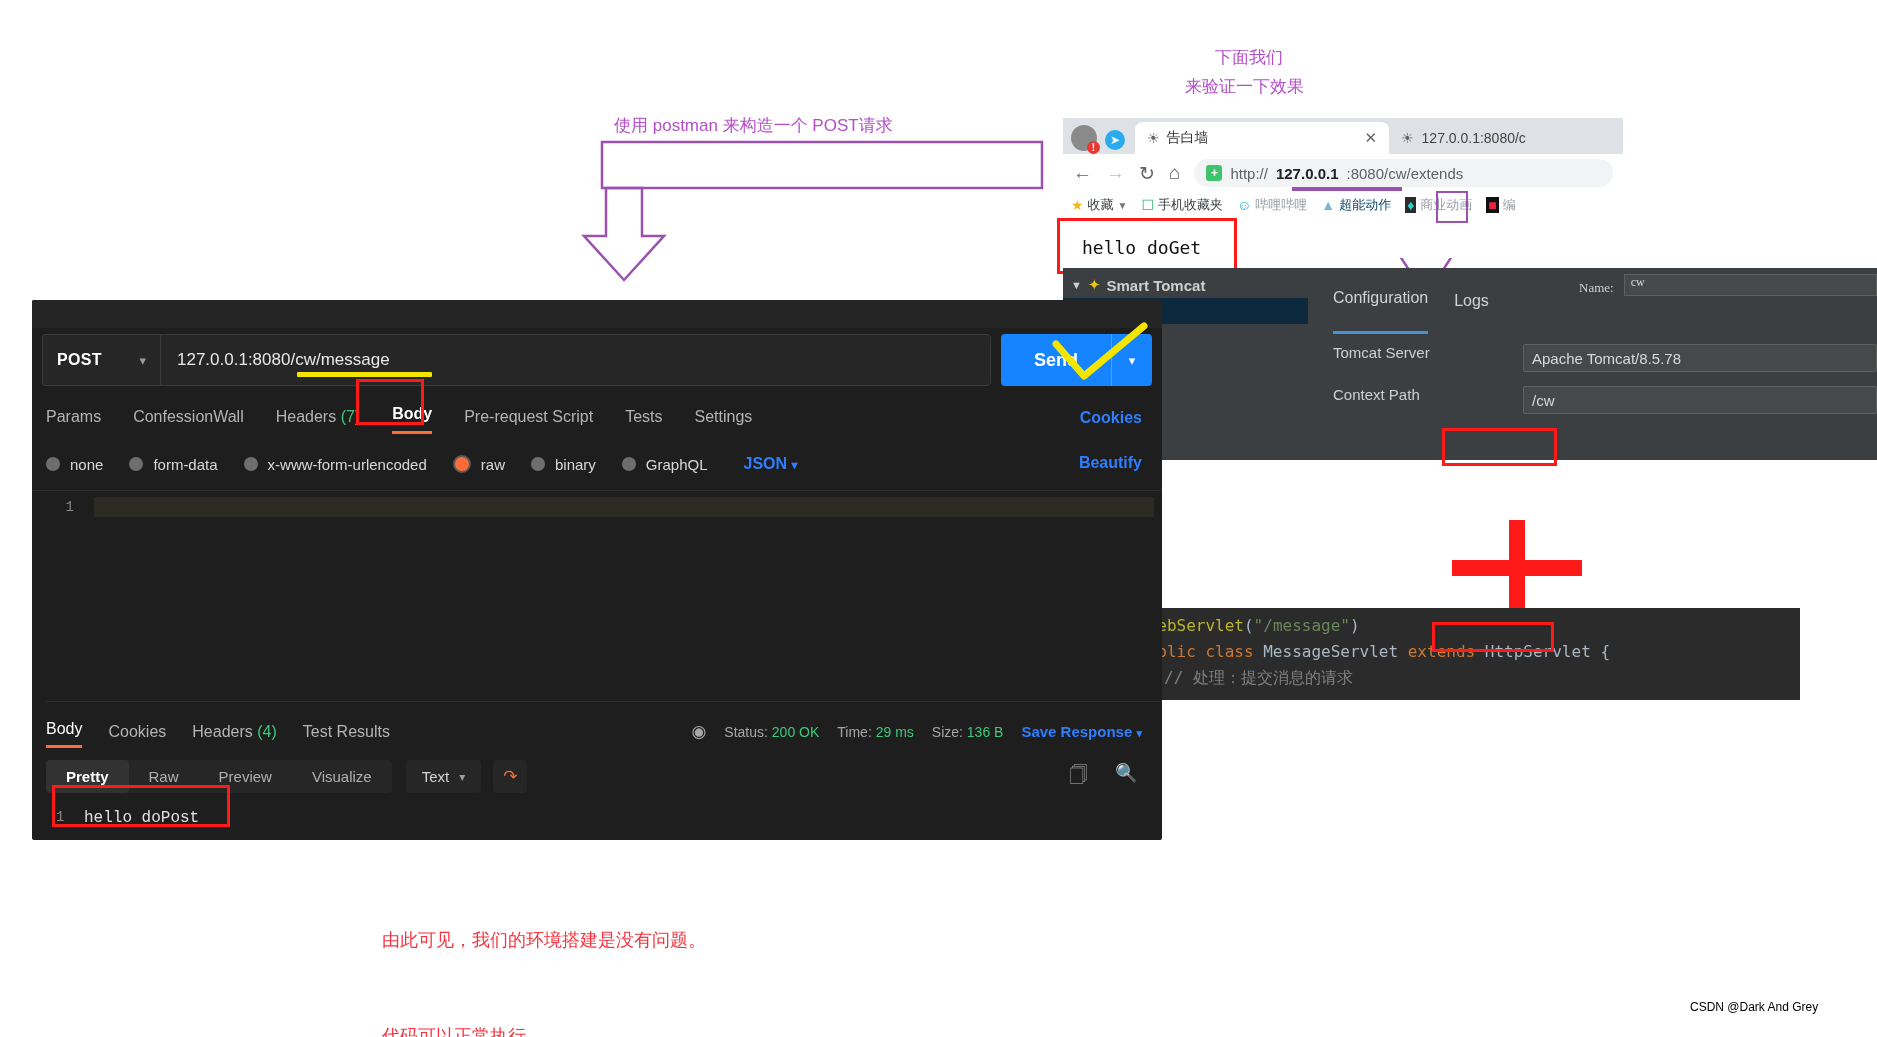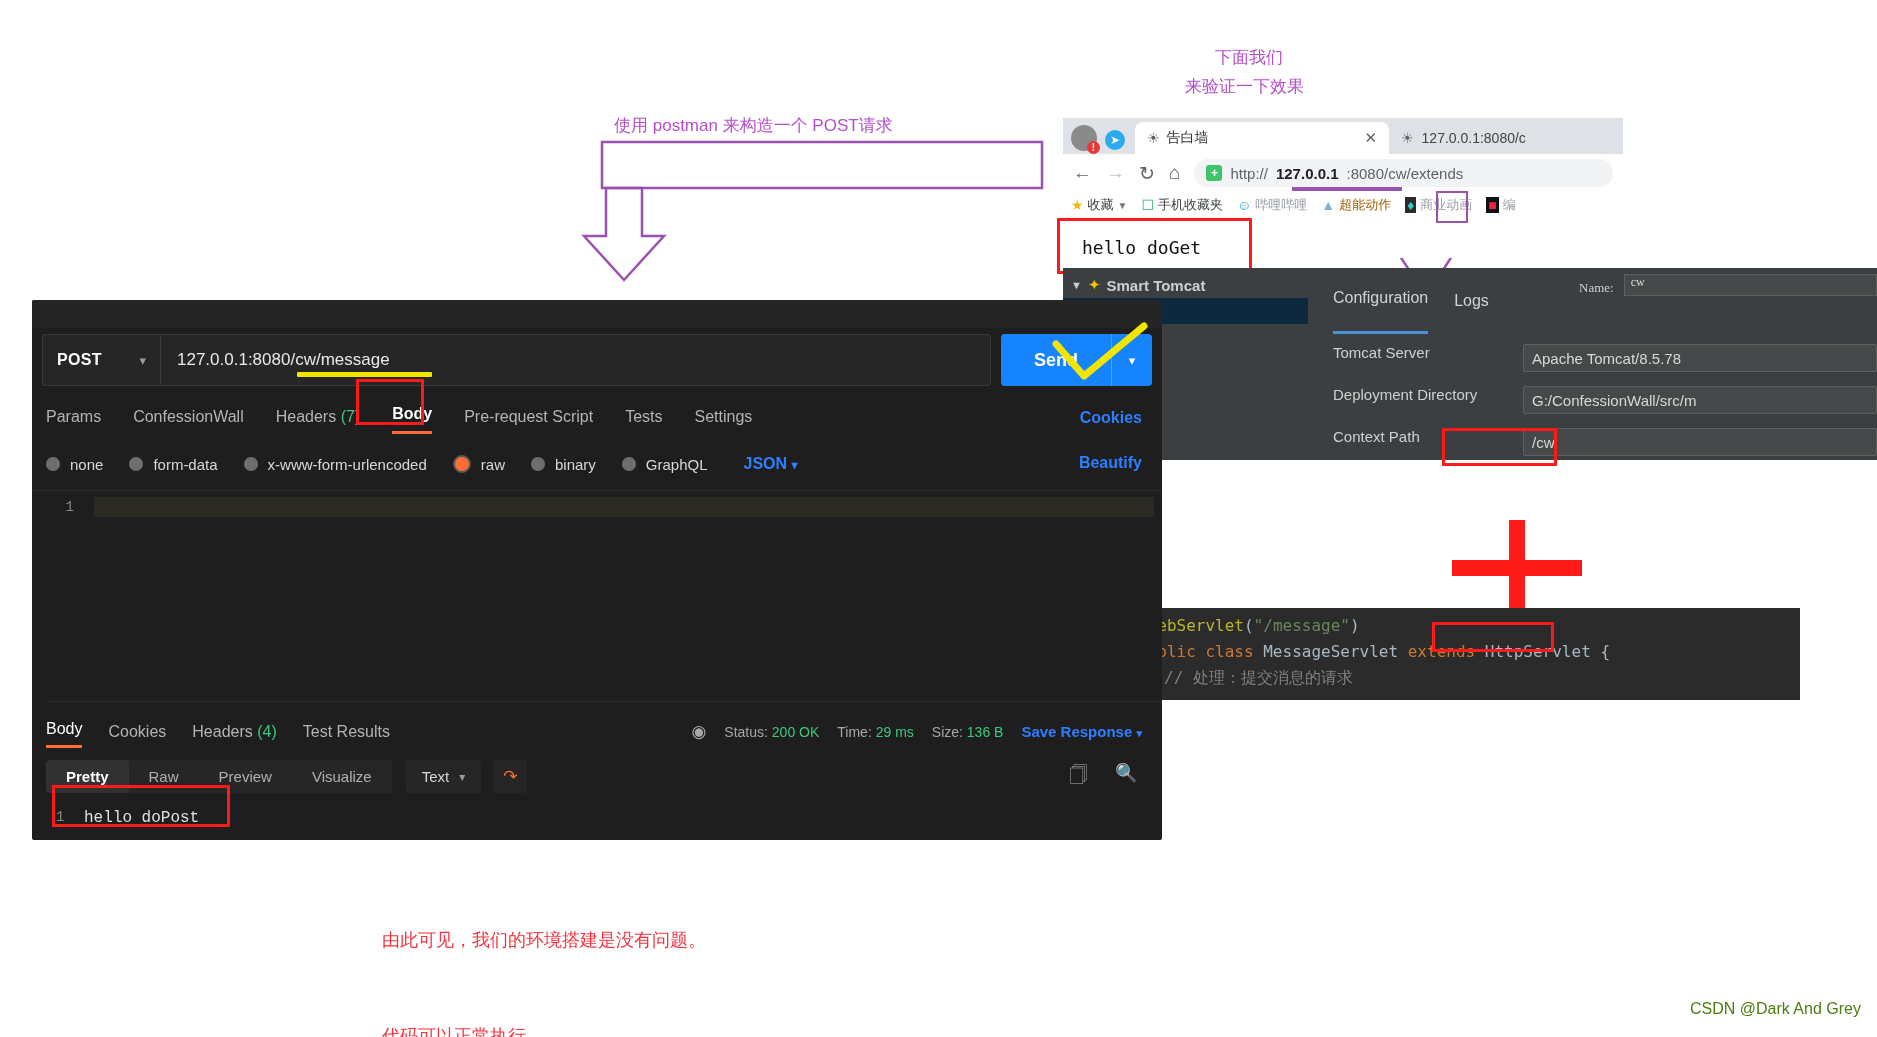--- a/index.html
+++ b/index.html
@@ -143,21 +143,21 @@
   .k-cls{color:#a9b7c6;}
   .k-str{color:#6a8759;}
   .k-cmt{color:#808080;}
   .k-pl{color:#a9b7c6;}
 
   
   .ann-purple{color:#b44ec9;font-size:17px;line-height:26px;white-space:pre;}
   .ann-red{color:#f5333f;font-size:18px;line-height:32px;white-space:pre;}
   .redbox{border:3px solid #ff1a1a;box-sizing:border-box;}
   .purplebox{border:2px solid #9b51b0;box-sizing:border-box;}
-  .watermark{color:#4d7c0f;font-size:16px;}
+  .watermark{color:#000000;font-size:12px;}
 
   svg{display:block;overflow:visible;}
 </style>
 </head>
 <body>
 
 <div class="abs ann-purple" style="left:614px;top:113px;">使用 postman 来构造一个 POST请求</div>
 
 <svg class="abs" style="left:598px;top:140px;" width="470" height="150">
   <rect x="4" y="2" width="440" height="46" fill="none" stroke="#9b51b0" stroke-width="2.5"></rect>
@@ -211,35 +211,35 @@
     <span class="bm">
         <span class="bmico" style="color:#2ab36b;">☐</span>
         <span>手机收藏夹</span>
       </span>
     <span class="bm">
         <span class="bmico" style="color:#00a1d6;">☺</span>
         <span style="color:#9aa0a6;">哔哩哔哩</span>
       </span>
     <span class="bm">
         <span class="bmico" style="color:#7fb3d5;">▲</span>
-        <span style="color:#a16207;text-align:center;">超能动作</span>
+        <span style="color:#0c4a6e;text-align:center;">超能动作</span>
       </span>
     <span class="bm">
         <span class="bmico" style="color:#2ecfcf;background:#2b2b2b;padding:0 2px;">♦</span>
         <span style="color:#9aa0a6;">商业动画</span>
       </span>
     <span class="bm">
         <span class="bmico" style="color:#e24;background:#111;padding:0 2px;">■</span>
         <span style="color:#9aa0a6;">编</span>
       </span>
   </div>
   <div class="br-content" style="height:44px;"></div>
 </div>
 
-<div class="abs redbox" style="left:1057px;top:218px;width:195px;height:56px;background:#fff;">
+<div class="abs redbox" style="left:1057px;top:218px;width:180px;height:56px;background:#fff;">
   <div style="font-family:'DejaVu Sans Mono', monospace;font-size:18px;color:#111;padding:16px 0 0 22px;">hello doGet</div>
 </div>
 
 <div class="abs purplebox" style="left:1436px;top:191px;width:32px;height:32px;"></div>
 
 <div class="abs" id="idea">
   <div class="idea-left">
     <div class="st-row" style="padding-top:8px;">
       <span style="color:#cfcfcf;font-size:11px;">▼</span>
       <span style="color:#f2c300;">✦</span>
@@ -256,26 +256,20 @@
       <span class="tinybox" style="color:#d8d8d8;font-size:12px;padding-left:6px;box-sizing:border-box;"><span>cw</span></span>
     </div>
     <div class="cfg-tabs">
       <span class="cfg-tab active">Configuration</span>
       <span class="cfg-tab">Logs</span>
     </div>
     <div class="cfg-row">
       <span class="cfg-label">Tomcat Server</span>
       <span class="cfg-input">
           <span>Apache Tomcat/8.5.78</span>
-        </span>
-    </div>
-    <div class="cfg-row">
-      <span class="cfg-label">Deployment Directory</span>
-      <span class="cfg-input">
-          <span>G:/ConfessionWall/src/m</span>
         </span>
     </div>
     <div class="cfg-row">
       <span class="cfg-label">Context Path</span>
       <span class="cfg-input">
           <span>/cw</span>
         </span>
     </div>
   </div>
 </div>

